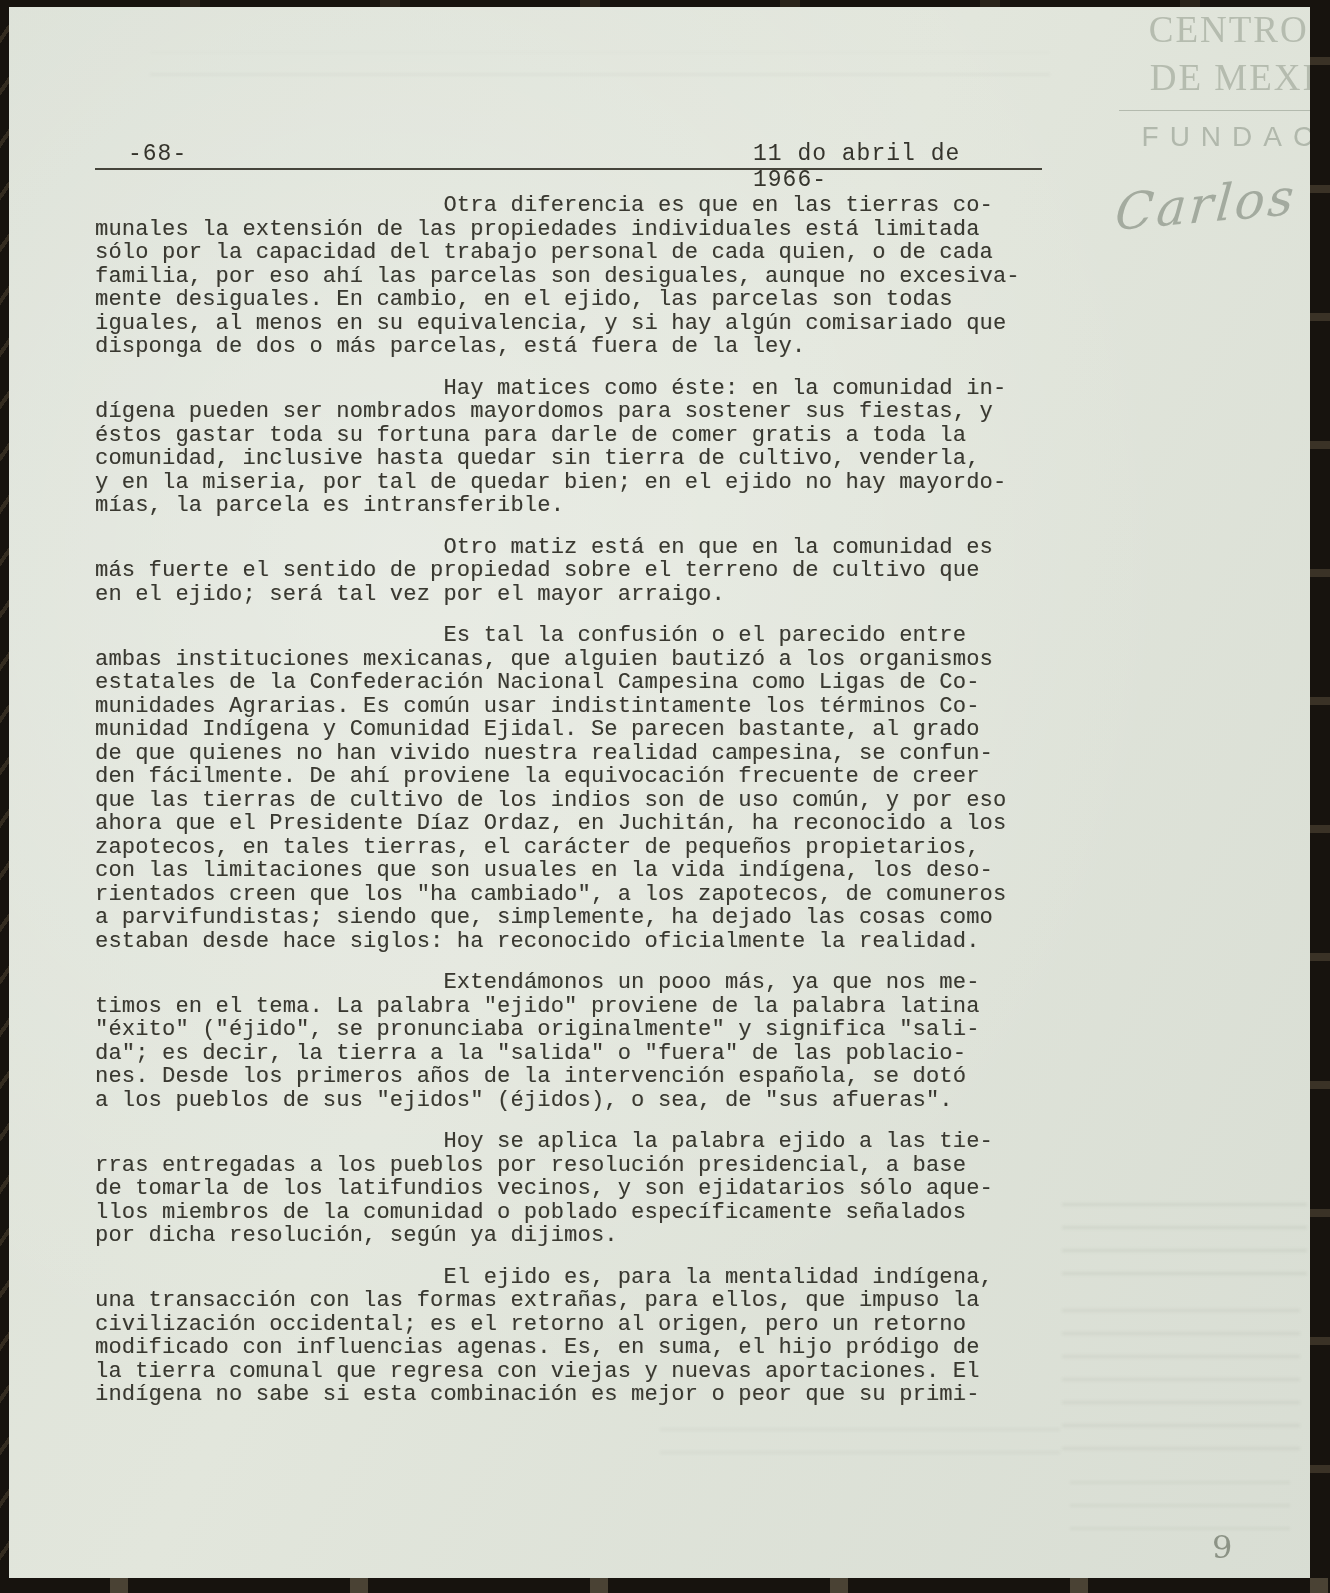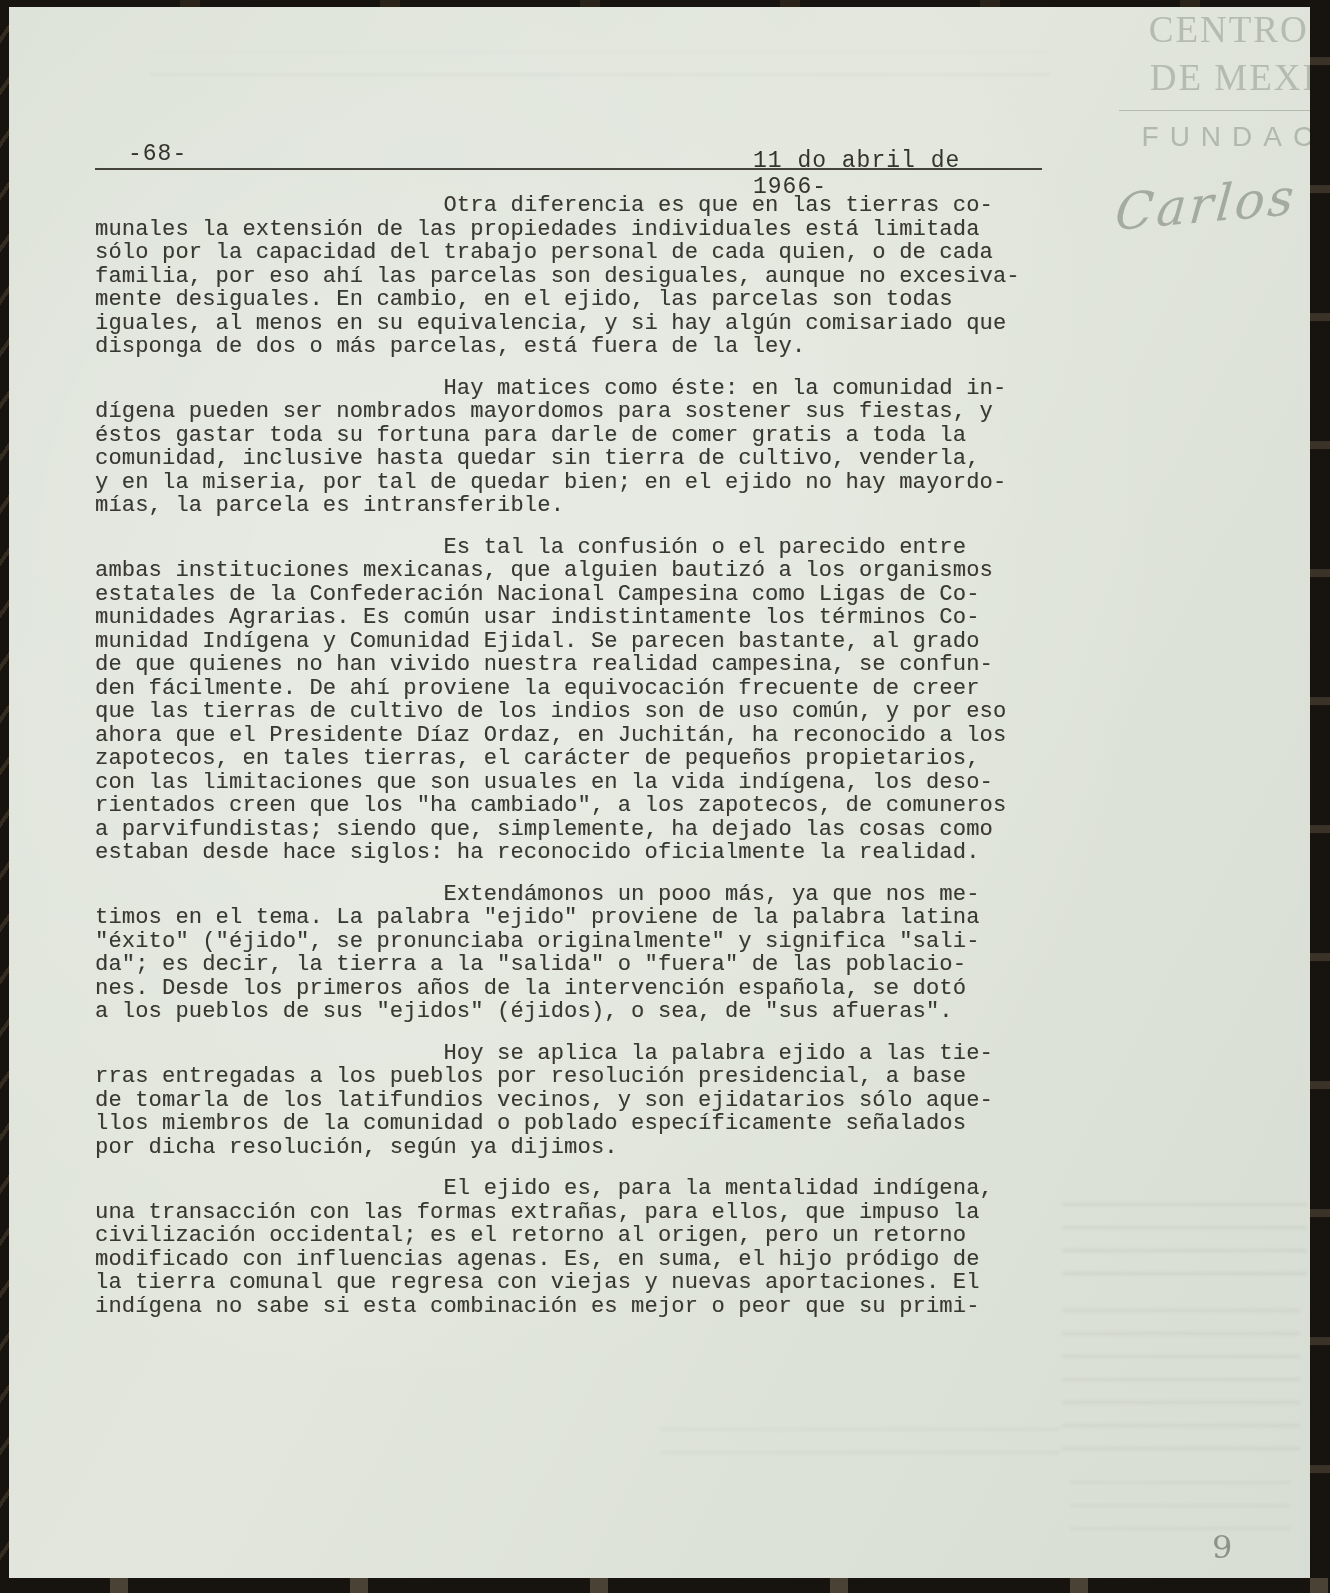--- a/index.html
+++ b/index.html
@@ -24,21 +24,21 @@
   .edge-bottom{bottom:0;left:0;width:100%;height:15px;
     background:repeating-linear-gradient(90deg,#17130e 0 110px,#4a4234 110px 128px,#17130e 128px 240px);}
 
   
   .header{
     position:absolute;left:95px;top:141px;width:947px;height:27px;
     border-bottom:2px solid #45443b;
     color:#35342c;font-size:23px;letter-spacing:1px;z-index:2;
   }
   .page-num{position:absolute;left:5px;top:0;margin-left:28px;}
-  .date{position:absolute;left:658px;top:7px;}
+  .date{position:absolute;left:658px;top:0;}
 
   
   .content{
     position:absolute;left:95px;top:194px;width:1000px;z-index:2;
     color:#393830;font-size:22px;line-height:23.5px;letter-spacing:0.2px;
     text-shadow:0.4px 0.4px 0 rgba(30,28,20,0.28);
   }
   .para{margin:0 0 18px 0;white-space:pre-wrap;}
 
   
@@ -97,20 +97,23 @@
 familia, por eso ahí las parcelas son desiguales, aunque no excesiva-
 mente desiguales. En cambio, en el ejido, las parcelas son todas
 iguales, al menos en su equivalencia, y si hay algún comisariado que
 disponga de dos o más parcelas, está fuera de la ley.</p>
     <p class="para">                          Hay matices como éste: en la comunidad in-
 dígena pueden ser nombrados mayordomos para sostener sus fiestas, y
 éstos gastar toda su fortuna para darle de comer gratis a toda la
 comunidad, inclusive hasta quedar sin tierra de cultivo, venderla,
 y en la miseria, por tal de quedar bien; en el ejido no hay mayordo-
 mías, la parcela es intransferible.</p>
+    <p class="para">                          Otro matiz está en que en la comunidad es
+más fuerte el sentido de propiedad sobre el terreno de cultivo que
+en el ejido; será tal vez por el mayor arraigo.</p>
     <p class="para">                          Es tal la confusión o el parecido entre
 ambas instituciones mexicanas, que alguien bautizó a los organismos
 estatales de la Confederación Nacional Campesina como Ligas de Co-
 munidades Agrarias. Es común usar indistintamente los términos Co-
 munidad Indígena y Comunidad Ejidal. Se parecen bastante, al grado
 de que quienes no han vivido nuestra realidad campesina, se confun-
 den fácilmente. De ahí proviene la equivocación frecuente de creer
 que las tierras de cultivo de los indios son de uso común, y por eso
 ahora que el Presidente Díaz Ordaz, en Juchitán, ha reconocido a los
 zapotecos, en tales tierras, el carácter de pequeños propietarios,

